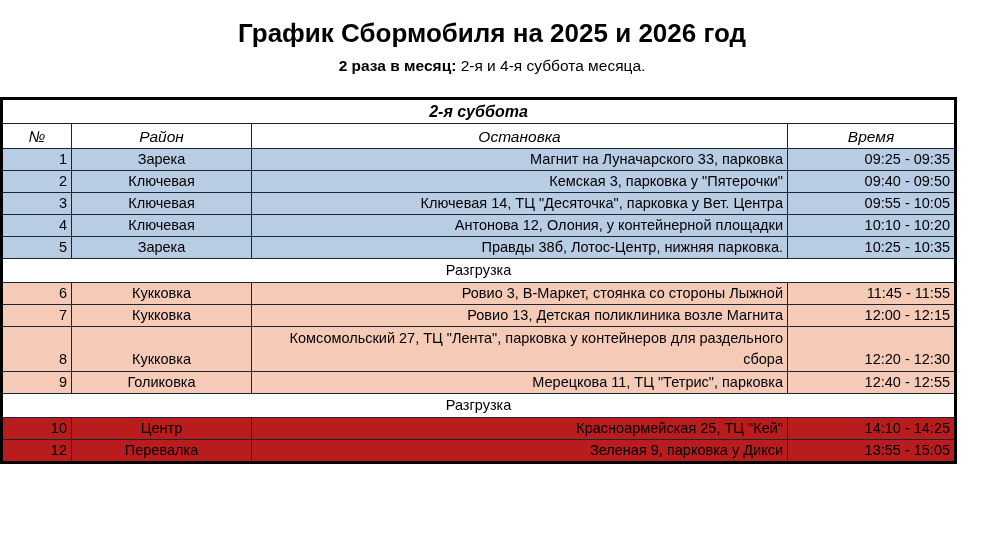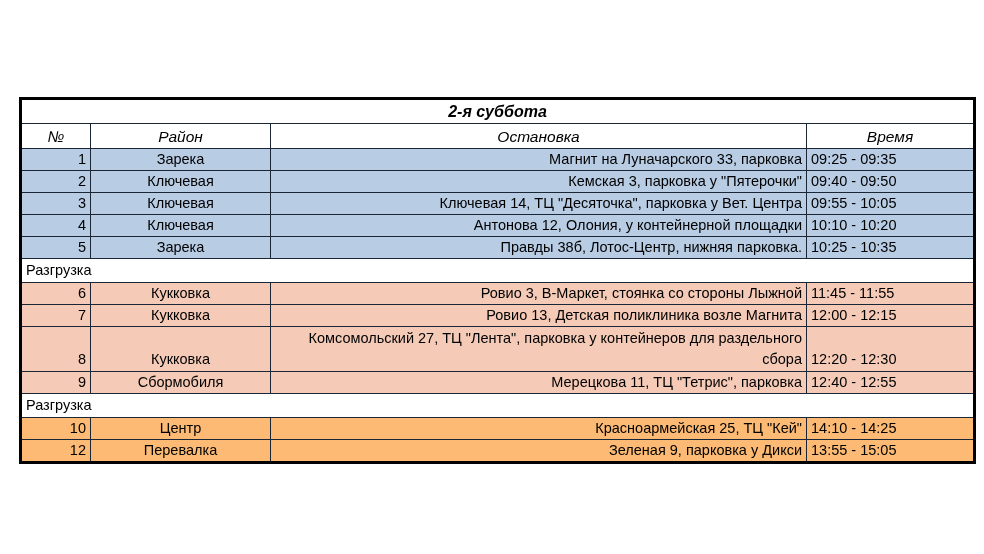--- a/index.html
+++ b/index.html
@@ -41,21 +41,21 @@
     margin: 8px 0 0 0;
     font-weight: normal;
   }
   .subtitle .strong {
     font-weight: bold;
   }
 
   
   .table-wrap {
     position: absolute;
-    left: 19px;
+    left: 0;
     top: 97px;
     width: 954px;
   }
   table.schedule {
     border-collapse: collapse;
     table-layout: fixed;
     width: 954px;
     border: 3px solid #000000;
     font-size: 14.5px;
   }
@@ -92,56 +92,62 @@
     text-align: center;
     font-style: italic;
     font-weight: normal;
     font-size: 15.5px;
     background: #ffffff;
     height: 25px;
   }
 
   
   tr.unload td {
-    text-align: left;
+    text-align: center;
     background: #ffffff;
     height: 24px;
     font-size: 14.5px;
     border-left: none;
     border-right: none;
   }
 
   
   td.num  { text-align: right; padding-right: 3px; }
   td.dist { text-align: center;  padding-left: 5px; }
   td.stop { text-align: right;  padding-left: 5px; }
-  td.time { text-align: left;  padding-left: 5px; }
+  td.time { text-align: right;  padding-left: 5px; }
 
   
   tr.tall td { height: 44px; }
   tr.tall td.num,
   tr.tall td.dist,
   tr.tall td.time { vertical-align: bottom; padding-bottom: 2px; }
   tr.tall td.stop {
     vertical-align: top;
     white-space: normal;
     padding-top: 1px;
     line-height: 21px;
   }
 
   
   tr.g-blue  td { background: #b8cce4; }
   tr.g-peach td { background: #f5cbb8; }
-  tr.g-green td { background: #fdba74; }
+  tr.g-green td { background: #b91c1c; }
 </style>
 </head>
 <body>
 
 <div class="page">
 
+  <div class="heading">
+    <h1 class="title">График Сбормобиля на 2025 и 2026 год</h1>
+    <p class="subtitle">
+      <span class="strong">2 раза в месяц:</span><span> 2-я и 4-я суббота месяца.</span>
+    </p>
+  </div>
 
   <div class="table-wrap">
     <table class="schedule">
       <colgroup>
         <col class="c-num">
         <col class="c-dist">
         <col class="c-stop">
         <col class="c-time">
       </colgroup>
       <tbody>
@@ -205,21 +211,21 @@
           <td class="time">12:00 - 12:15</td>
         </tr>
         <tr class="g-peach tall">
           <td class="num">8</td>
           <td class="dist">Кукковка</td>
           <td class="stop">Комсомольский 27, ТЦ "Лента", парковка у контейнеров для раздельного сбора</td>
           <td class="time">12:20 - 12:30</td>
         </tr>
         <tr class="g-peach">
           <td class="num">9</td>
-          <td class="dist">Сбормобиля</td>
+          <td class="dist">Голиковка</td>
           <td class="stop">Мерецкова 11, ТЦ "Тетрис", парковка</td>
           <td class="time">12:40 - 12:55</td>
         </tr>
 
         <tr class="unload">
           <td colspan="4">Разгрузка</td>
         </tr>
 
         <tr class="g-green">
           <td class="num">10</td>

